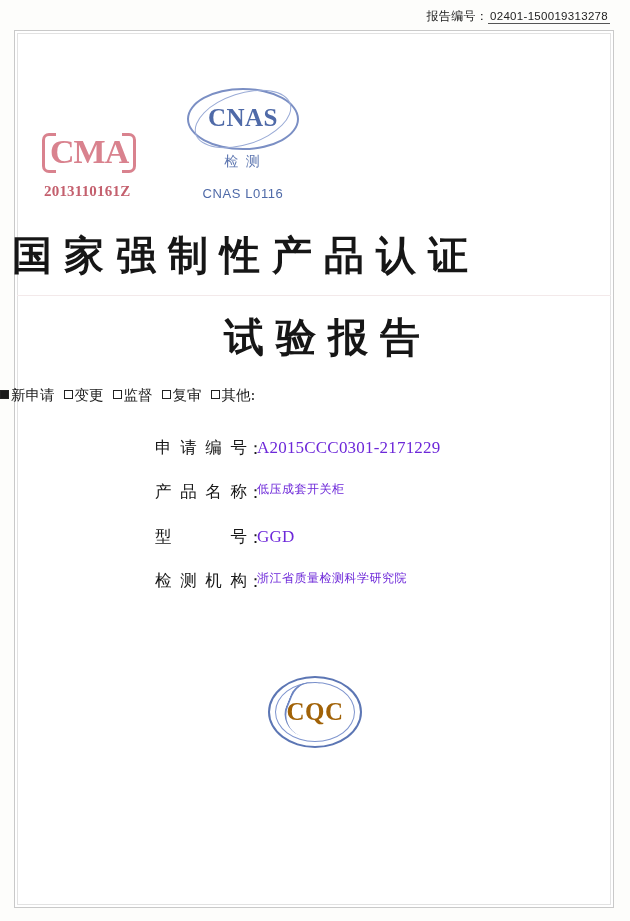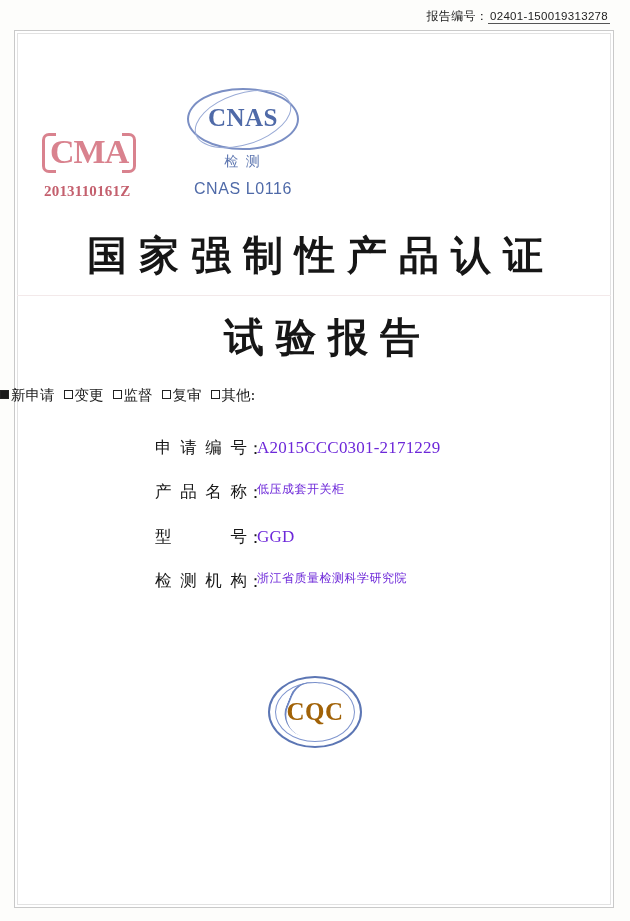--- a/index.html
+++ b/index.html
@@ -155,34 +155,33 @@
     color: #4f6aa8;
     letter-spacing: 0.5px;
   }
   .cnas-sub {
     margin-top: 3px;
     font-size: 14px;
     color: #5d76b0;
     letter-spacing: 2px;
   }
   .cnas-code {
-    margin-top: 9px;
-    font-size: 16px;
+    margin-top: 15px;
+    font-size: 13px;
     color: #4f6aa8;
     letter-spacing: 0.6px;
     font-family: "Liberation Sans", sans-serif;
   }
 
   
   .title-main {
     position: absolute;
     left: 0;
     top: 228px;
     width: 630px;
-    text-align: center;
     font-size: 40px;
     font-weight: bold;
     letter-spacing: 12px;
     text-indent: 12px;
     color: #161616;
     font-family: "DejaVu Serif", serif;
   }
   .title-sub {
     position: absolute;
     left: 7px;

